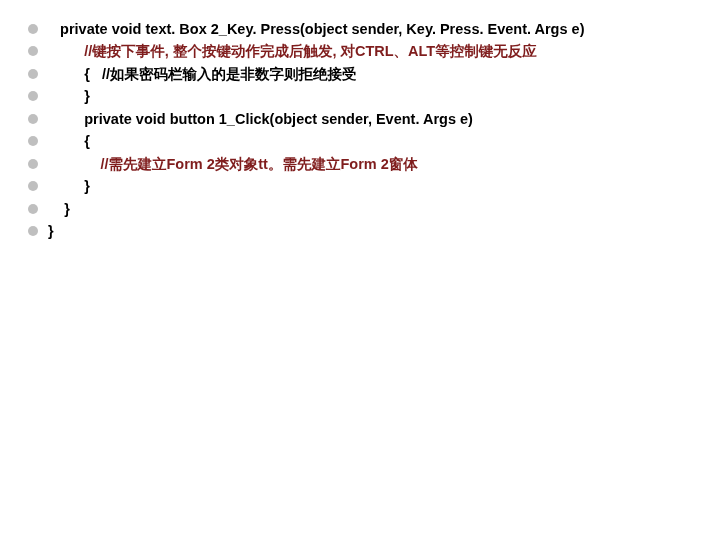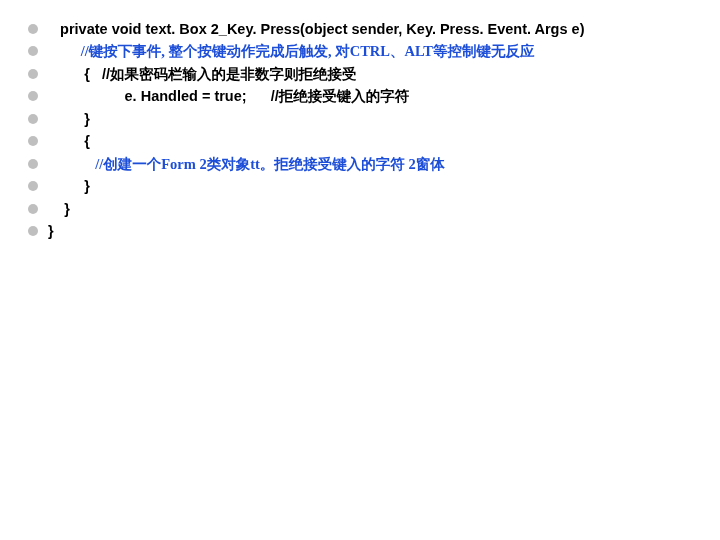--- a/index.html
+++ b/index.html
@@ -29,53 +29,53 @@
     background: #bfbfbf;
     border-radius: 50%;
     margin-top: 6px;
     margin-right: 10px;
   }
   .content {
     flex: 1 1 auto;
     white-space: pre-wrap;
   }
   .bold { font-weight: bold; }
-  .cmt { color: #1d4ed8; font-family: Liberation Serif, serif; }
+  .cmt { color: #7f1d1d; }
 </style>
 </head>
 <body>
 
 <div class="slide">
   <div class="line">
     <span class="bullet"></span>
     <span class="content bold">   private void text. Box 2_Key. Press(object sender, Key. Press. Event. Args e)</span>
   </div>
   <div class="line">
     <span class="bullet"></span>
     <span class="content bold cmt">         //键按下事件, 整个按键动作完成后触发, 对CTRL、ALT等控制键无反应</span>
   </div>
   <div class="line">
     <span class="bullet"></span>
     <span class="content bold">         {   //如果密码栏输入的是非数字则拒绝接受</span>
   </div>
   <div class="line">
     <span class="bullet"></span>
-    <span class="content bold">                   e. Handled = true;      //拒绝接受键入的字符</span>
+    <span class="content bold">         }</span>
   </div>
   <div class="line">
     <span class="bullet"></span>
-    <span class="content bold">         }</span>
+    <span class="content bold">         private void button 1_Click(object sender, Event. Args e)</span>
   </div>
   <div class="line">
     <span class="bullet"></span>
     <span class="content bold">         {</span>
   </div>
   <div class="line">
     <span class="bullet"></span>
-    <span class="content bold cmt">             //创建一个Form 2类对象tt。拒绝接受键入的字符 2窗体</span>
+    <span class="content bold cmt">             //需先建立Form 2类对象tt。需先建立Form 2窗体</span>
   </div>
   <div class="line">
     <span class="bullet"></span>
     <span class="content bold">         }</span>
   </div>
   <div class="line">
     <span class="bullet"></span>
     <span class="content bold">    }</span>
   </div>
   <div class="line">

